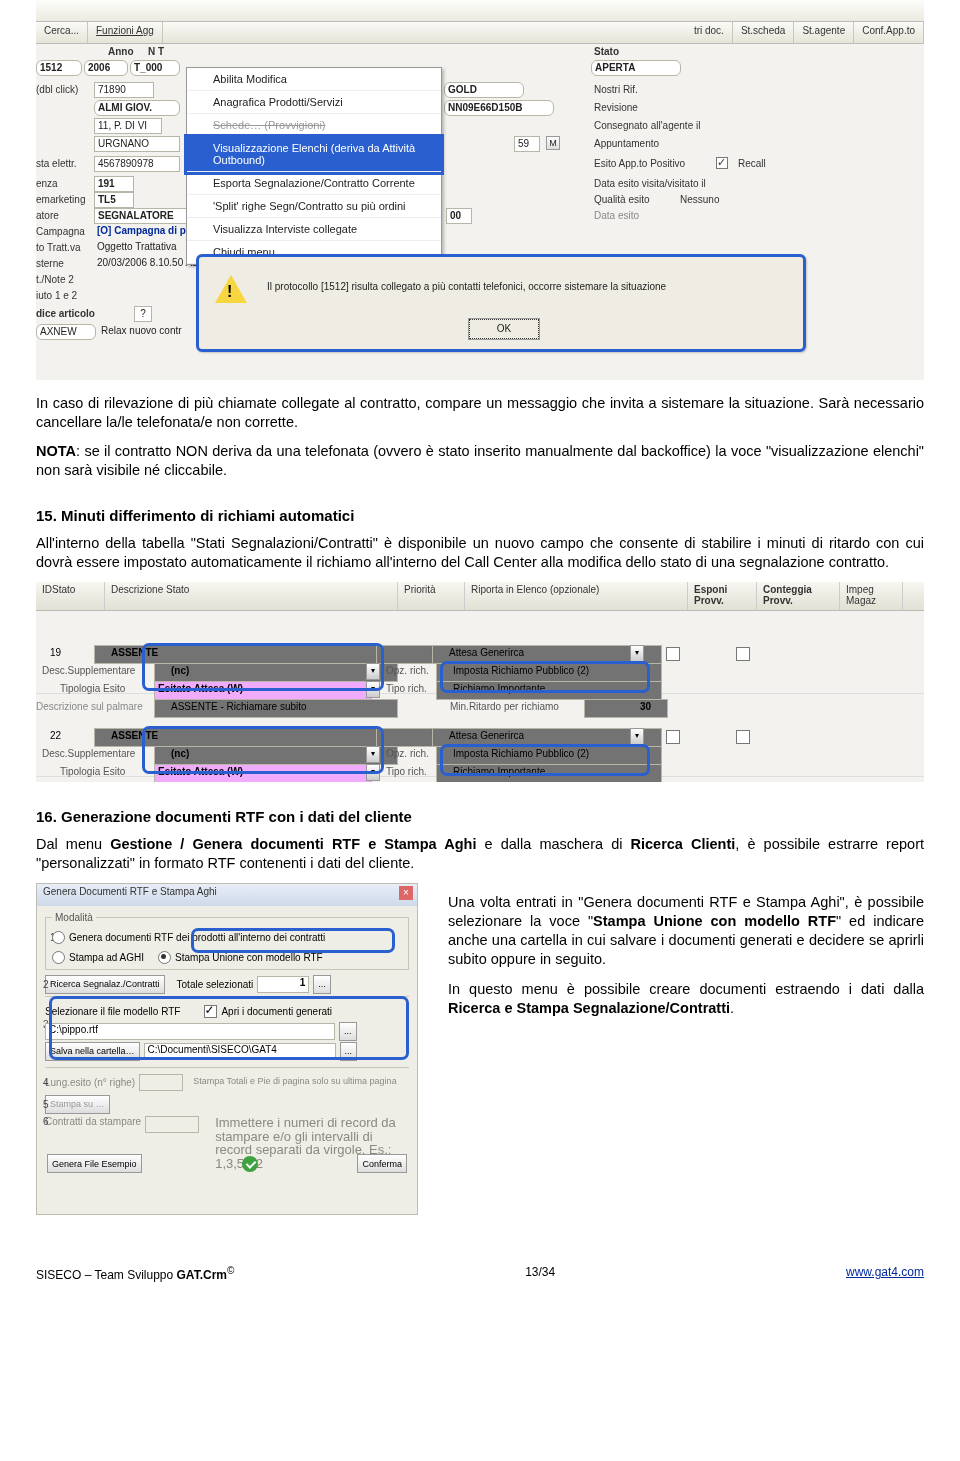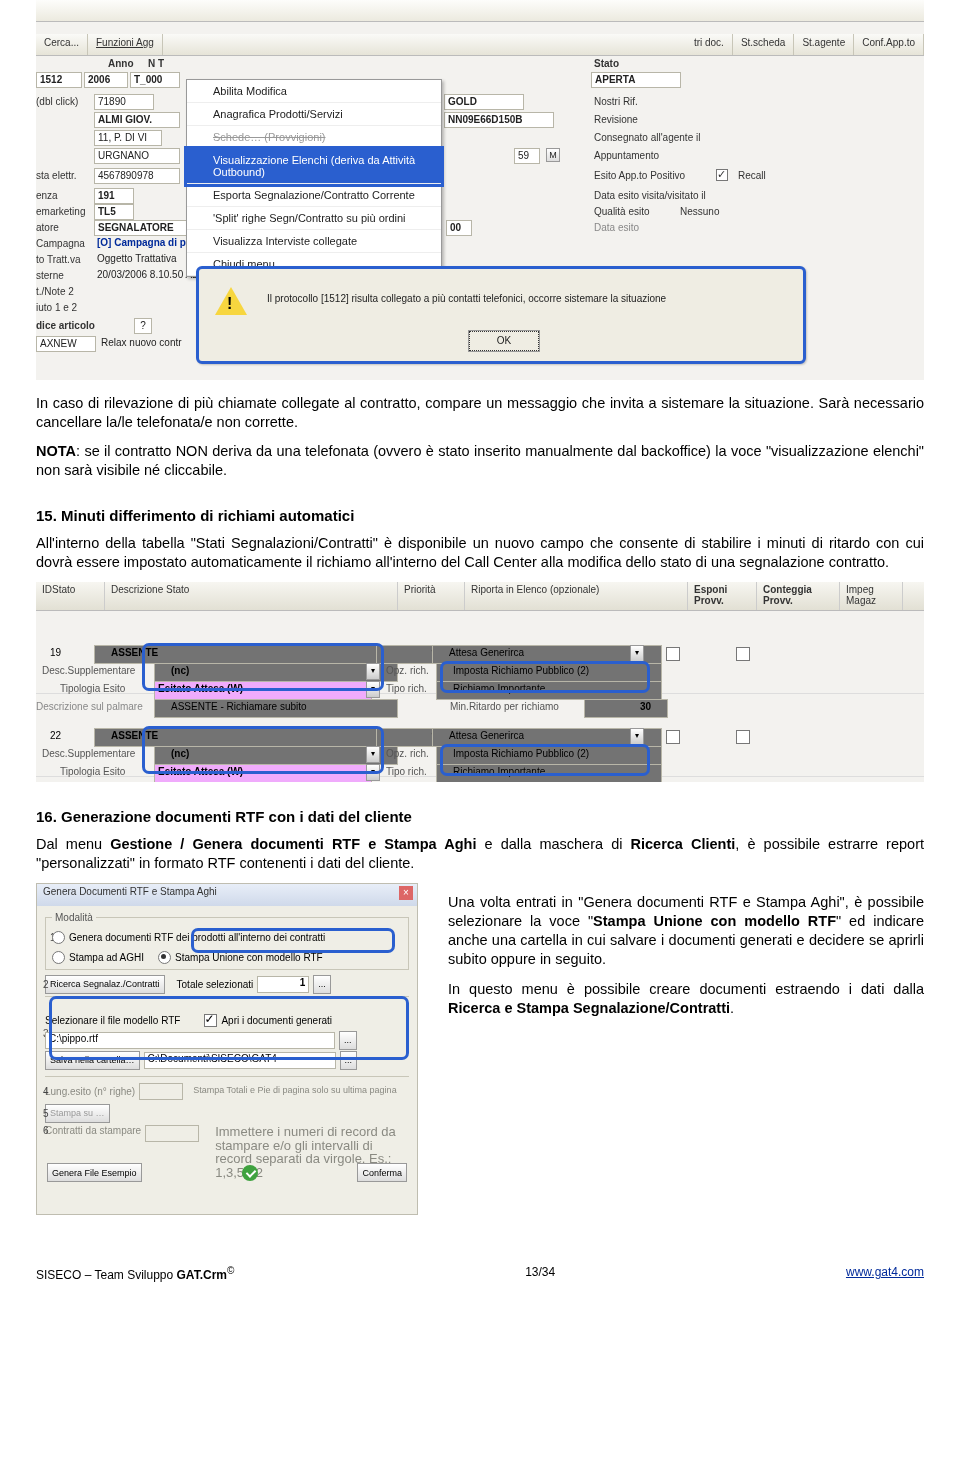--- a/index.html
+++ b/index.html
@@ -2,25 +2,25 @@
 <html><head>
 <meta charset="utf-8">
 <style>
   body { margin:0; background:#fff; font-family:Arial,Helvetica,sans-serif; font-size:14px; color:#000; }
   .page { width:960px; margin:0 auto; box-sizing:border-box; padding:0 36px 30px 36px; }
   .figure { border:0; margin:0 0 14px 0; position:relative; background:#f3f2ef; }
   
   .fig1 { height:380px; font-size:10px; color:#222; }
   .fig1 * { box-sizing:border-box; }
   .fig1 .toolbar { height:22px; background:linear-gradient(#fdfdfb,#eceadf); border-bottom:1px solid #bbb; }
-  .fig1 .tabs { display:flex; height:22px; background:linear-gradient(#fafaf7,#e6e4d8); border-bottom:1px solid #bbb;margin-top:12px; }
+  .fig1 .tabs { display:flex; height:22px; background:linear-gradient(#fafaf7,#e6e4d8); border-bottom:1px solid #bbb; }
   .fig1 .tab { padding:3px 8px; border-right:1px solid #c8c6b8; color:#333; font-size:10px; white-space:nowrap; }
   .fig1 .body { position:relative; height:calc(100% - 44px); }
   .fig1 .lbl { position:absolute; font-size:10px; color:#333; }
-  .fig1 .yel { background:#f7e94a; }
+  .fig1 .yel { background:#f7e94a;border-radius:6px; }
   .fig1 .cell { position:absolute; background:#fff; border:1px solid #b8b6a8; padding:1px 3px; font-size:10px; height:16px; line-height:12px; overflow:hidden; }
   .fig1 .menu { position:absolute; left:150px; top:23px; width:256px; background:#fff; border:1px solid #999; box-shadow:2px 2px 3px rgba(0,0,0,.25); z-index:3; }
   .fig1 .menu-item { padding:5px 10px 5px 26px; font-size:11px; border-bottom:1px solid #eee; }
   .fig1 .menu-hl { background:#2a5fcf; color:#fff; outline:3px solid #2a5fcf; }
   .fig1 .dialog { position:absolute; left:160px; top:210px; width:610px; height:98px; background:#efede3; border:3px solid #2a5fcf; border-radius:6px; z-index:4; box-shadow:1px 1px 2px rgba(0,0,0,.2); }
   .fig1 .dialog .tri { position:absolute; left:16px; top:18px; width:0; height:0; border-left:16px solid transparent; border-right:16px solid transparent; border-bottom:28px solid #f7d63f; }
   .fig1 .dialog .bang { position:absolute; left:28px; top:26px; font-size:16px; font-weight:bold; color:#000; }
   .fig1 .dialog .msg { position:absolute; left:68px; top:24px; right:14px; font-size:10px; }
   .fig1 .dialog .ok { position:absolute; left:270px; bottom:10px; width:70px; height:20px; border:1px dotted #333; background:#efede3; font-size:10px; text-align:center; line-height:18px; box-shadow:0 0 0 1px #999; }
   .fig1 .smallM { display:inline-block; width:14px; height:14px; border:1px solid #999; background:linear-gradient(#fff,#ddd); text-align:center; font-size:9px; line-height:12px; }
@@ -282,21 +282,21 @@
     </fieldset>
 
     <div class="line" style="margin:2px 8px">
       <span class="num">2</span>
       <span class="btnS">Ricerca Segnalaz./Contratti</span>
       <span style="margin-left:8px">Totale selezionati</span>
       <span class="inp" style="width:44px;text-align:right;font-weight:bold">1</span>
       <span class="btnS">...</span>
     </div>
 
-    <div style="margin:2px 8px;border-top:1px solid #c8c6b8;padding-top:13px;position:relative">
+    <div style="margin:2px 8px;border-top:1px solid #c8c6b8;padding-top:4px;position:relative">
       <div class="line">
             <span class="num" style="top:18px">3</span>
             <span>Selezionare il file modello RTF</span>
         <span style="width:16px"></span>
             <span class="chkS on"></span>
         <span>Apri i documenti generati</span>
           </div>
       <div class="line">
             <span class="inp" style="width:282px">C:\pippo.rtf</span>
         <span class="btnS">...</span>

